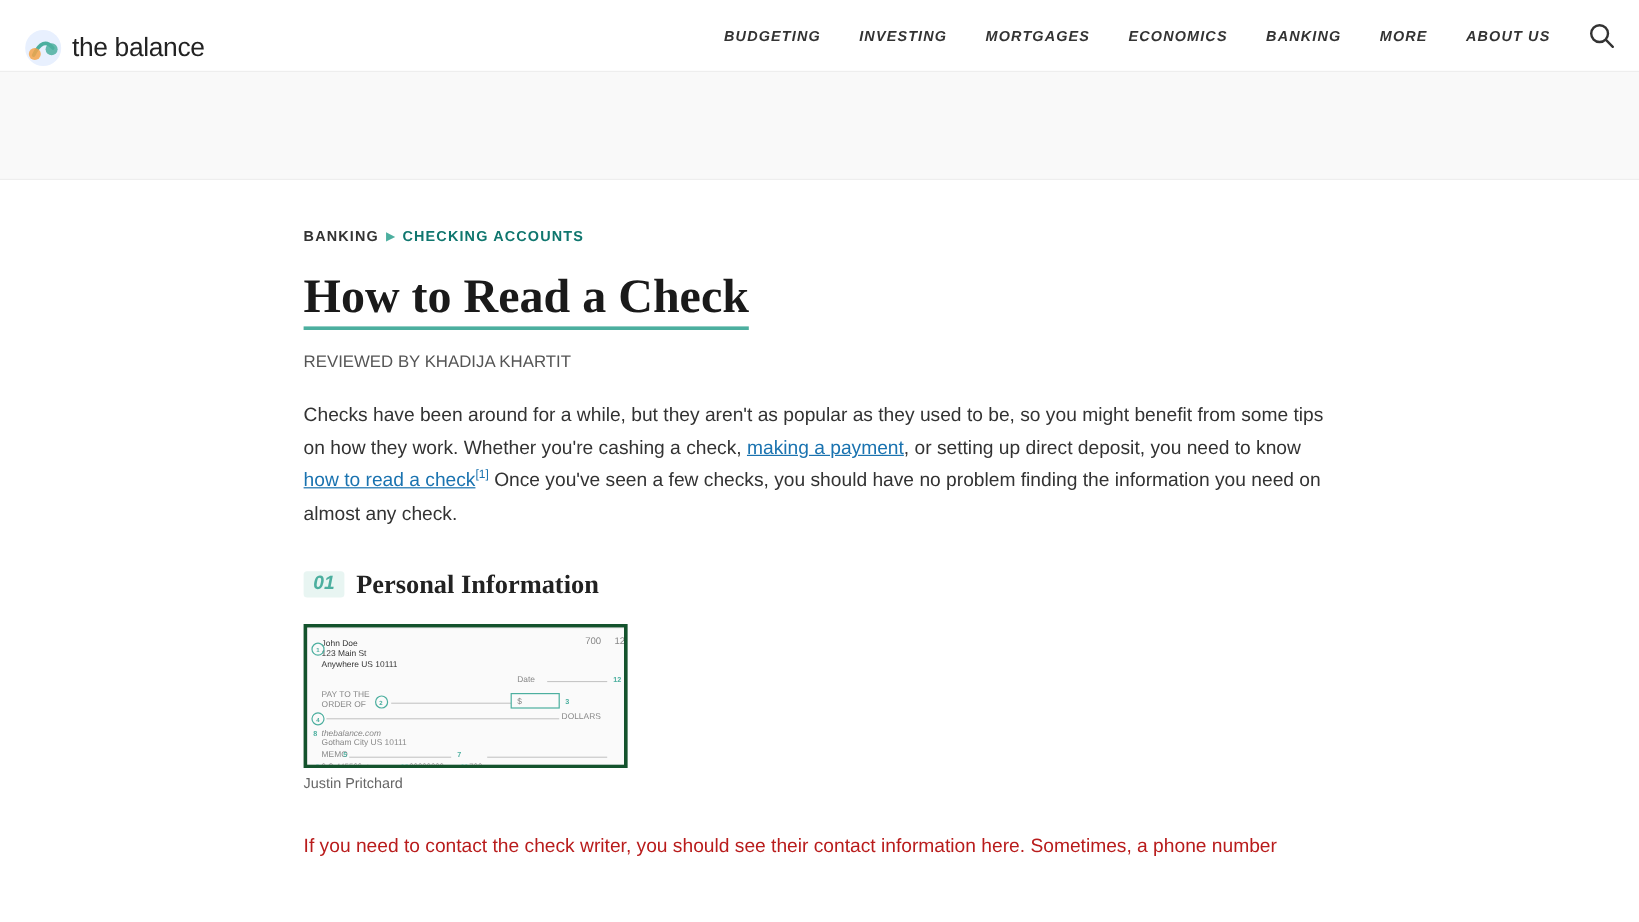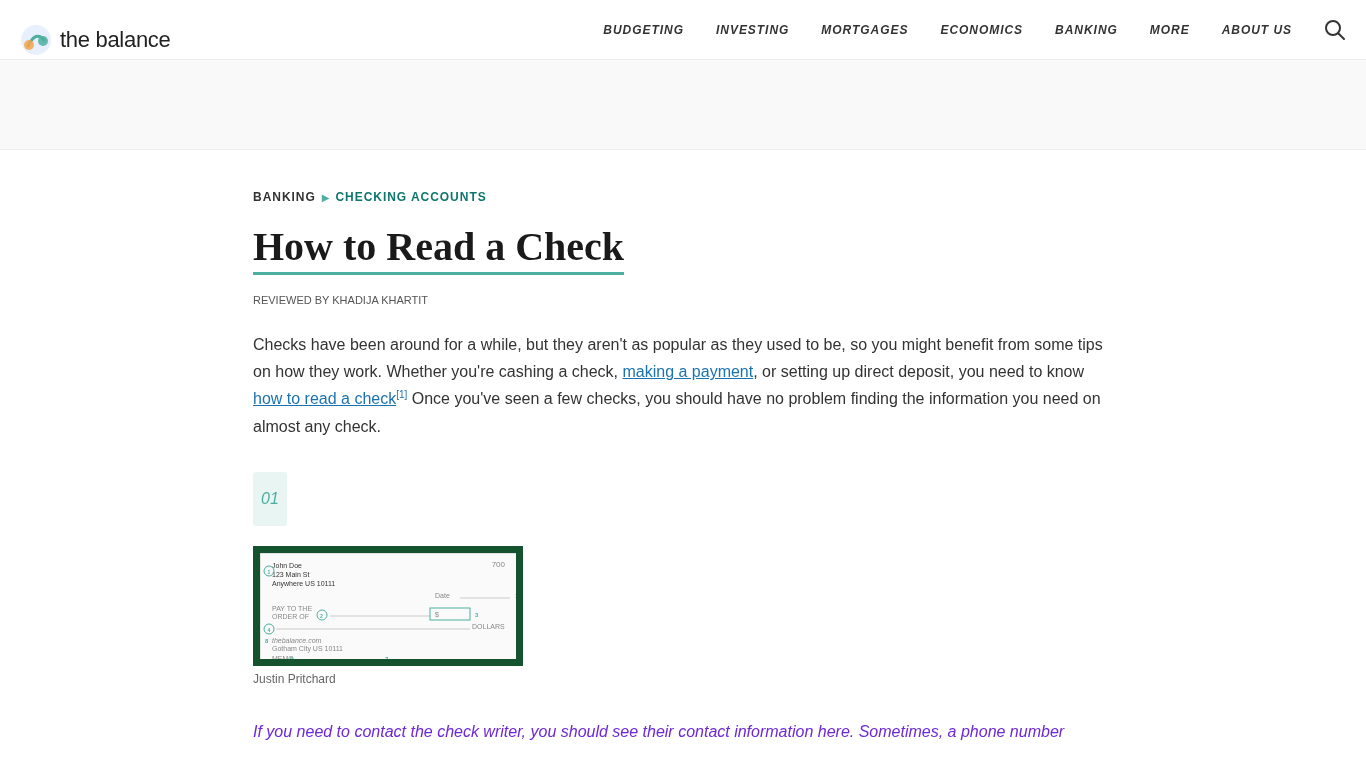--- a/index.html
+++ b/index.html
@@ -127,21 +127,21 @@
     }
     #article-byline .author-link {
       font-weight: 700;
       font-size: 12px;
       letter-spacing: 0.05em;
       text-transform: uppercase;
       color: #222;
       text-decoration: none;
     }
     #article-reviewed {
-      font-size: 11px;
+      font-size: 14px;
       color: #555;
     }
     #article-reviewed .reviewer-link {
       font-weight: 700;
       font-size: 12px;
       letter-spacing: 0.05em;
       text-transform: uppercase;
       color: #222;
       text-decoration: none;
     }
@@ -160,23 +160,23 @@
     
     .section-heading {
       display: flex;
       align-items: center;
       gap: 10px;
       margin-bottom: 20px;
     }
     .section-number {
       background: #e8f5f2;
       color: #4caf9f;
-      font-weight: 400;
+      font-weight: 700;
       font-size: 16px;
-      padding: 18px 8px;
+      padding: 2px 8px;
       border-radius: 3px;
       font-style: italic;
     }
     .section-title {
       font-size: 22px;
       font-weight: 700;
       color: #222;
       font-family: Georgia, 'Times New Roman', serif;
     }
 
@@ -186,21 +186,21 @@
       gap: 24px;
       margin-bottom: 32px;
     }
     .section-image-col {
       flex: 0 0 270px;
     }
     .section-image {
       width: 270px;
       height: 120px;
       background: #f0f0f0;
-      border: 7px solid #14532d;
+      border: 3px solid #14532d;
       position: relative;
       overflow: hidden;
     }
     .section-image-caption {
       font-size: 12px;
       color: #666;
       margin-top: 6px;
     }
     .section-text-col {
       flex: 1;
@@ -208,22 +208,21 @@
     .section-text-col p {
       font-size: 16px;
       line-height: 1.7;
       color: #333;
     }
 
     
     #additional-text {
       font-size: 16px;
       line-height: 1.7;
-      color: #6d28d9;
-      font-style: italic;
+      color: #b91c1c;
     }
 
     
     .check-svg {
       width: 270px;
       height: 120px;
     }
 
     sup {
       font-size: 10px;
@@ -287,20 +286,21 @@
   
   <p id="article-intro">
     <span>Checks have been around for a while, but they aren't as popular as they used to be, so you might benefit from some tips on how they work. Whether you're cashing a check,</span>
     <a href="#">making a payment</a><span>, or setting up direct deposit, you need to know</span>
     <a href="#">how to read a check</a><sup>[1]</sup><span> Once you've seen a few checks, you should have no problem finding the information you need on almost any check.</span>
   </p>
 
   
   <div class="section-heading">
     <span class="section-number">01</span>
+    <h2 class="section-title">Personal Information</h2>
   </div>
 
   
   <div class="section-content">
     <div class="section-image-col">
 
       <div class="section-image">
         <svg class="check-svg" viewBox="0 0 270 120" xmlns="http://www.w3.org/2000/svg">
 
           <rect x="0" y="0" width="270" height="120" fill="#fafafa" stroke="#ccc" stroke-width="1"></rect>

